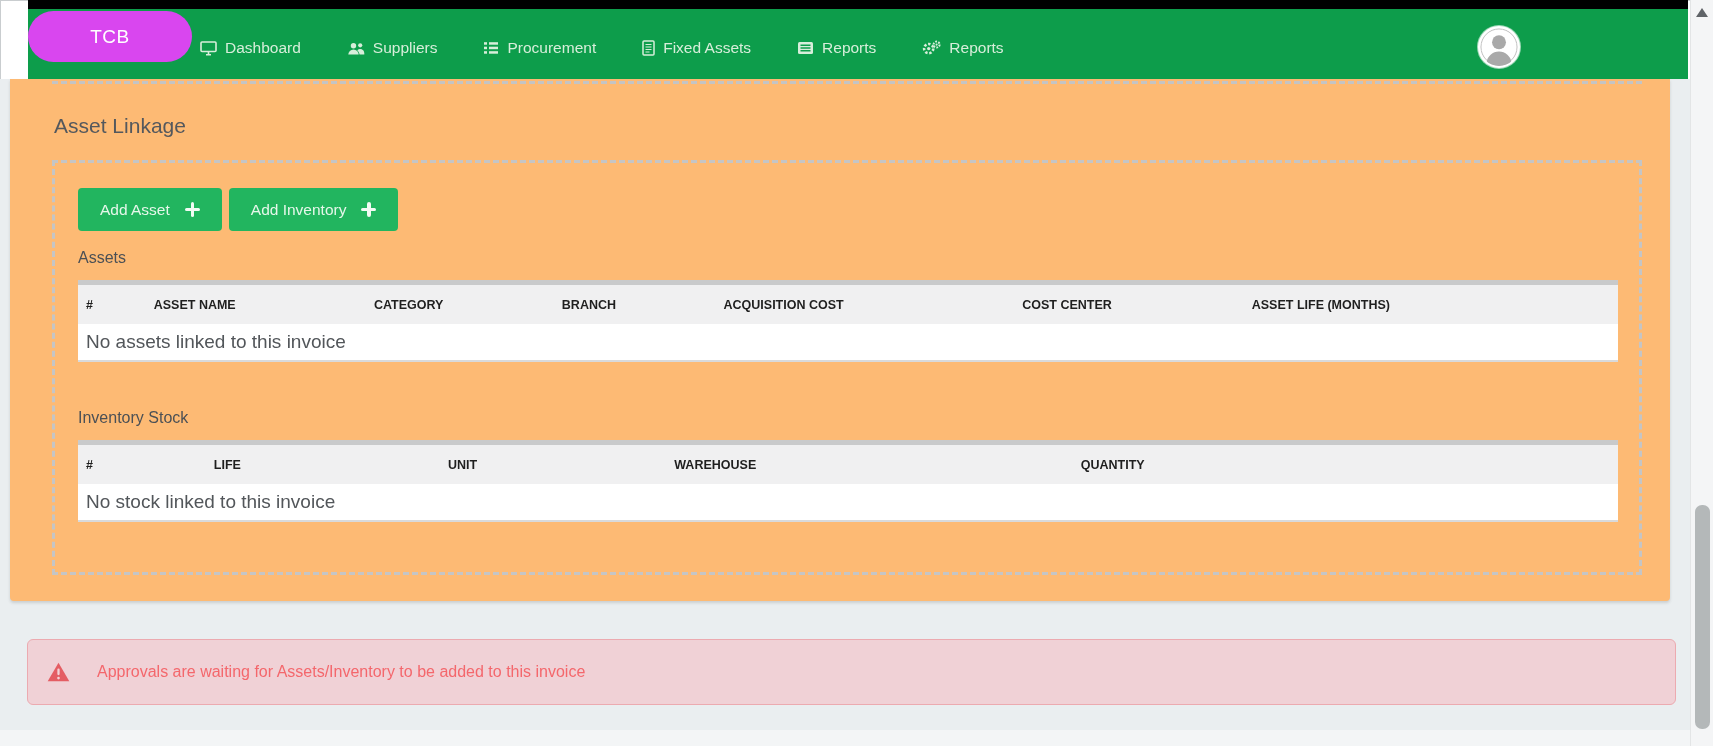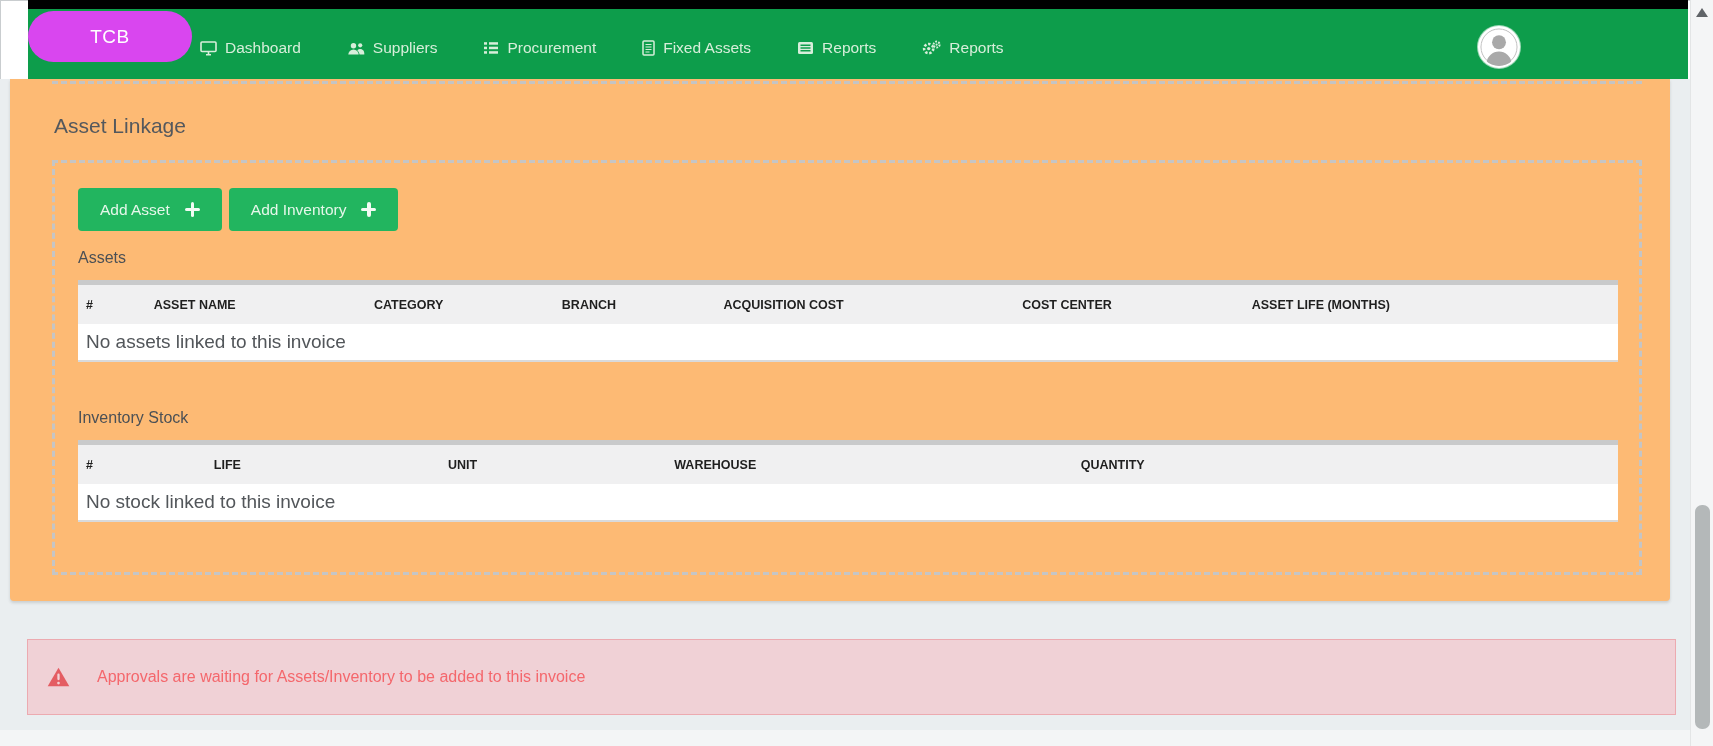--- a/index.html
+++ b/index.html
@@ -64,22 +64,22 @@
   .inv-cols .th:nth-child(2){width:15.2%;}
   .inv-cols .th:nth-child(3){width:14.7%;}
   .inv-cols .th:nth-child(4){width:26.4%;}
   .inv-cols .th:nth-child(5){width:35.4%;}
   .tbl-empty { height:38px; display:flex; align-items:center; padding-left:8px; font-size:19px;
                color:#52565a; border-bottom:2px solid #d9dadb; background:#ffffff; }
 
   .inv-heading { margin-top:47px; }
 
   
-  .alert { position:absolute; left:27px; top:639px; width:1649px; height:76px; background:#f0d1d6;
-           border:1px solid #ecaab0; border-radius:0; display:flex; align-items:center;
+  .alert { position:absolute; left:27px; top:639px; width:1649px; height:66px; background:#f0d1d6;
+           border:1px solid #ecaab0; border-radius:6px; display:flex; align-items:center;
            padding-left:19px; gap:27px; }
   .alert-text { font-size:16px; color:#f4676c; }
 
   
   .scrollbar { position:absolute; left:1690px; top:0; width:23px; height:746px; background:#f4f5f6;
                border-left:1px solid #e3e5e6; }
   .scroll-up { position:absolute; left:5px; top:8px; width:0; height:0;
                border-left:6.5px solid transparent; border-right:6.5px solid transparent;
                border-bottom:9px solid #606468; cursor:pointer; }
   .scroll-thumb { position:absolute; left:4px; top:505px; width:15px; height:224px; background:#b4b8b9;

